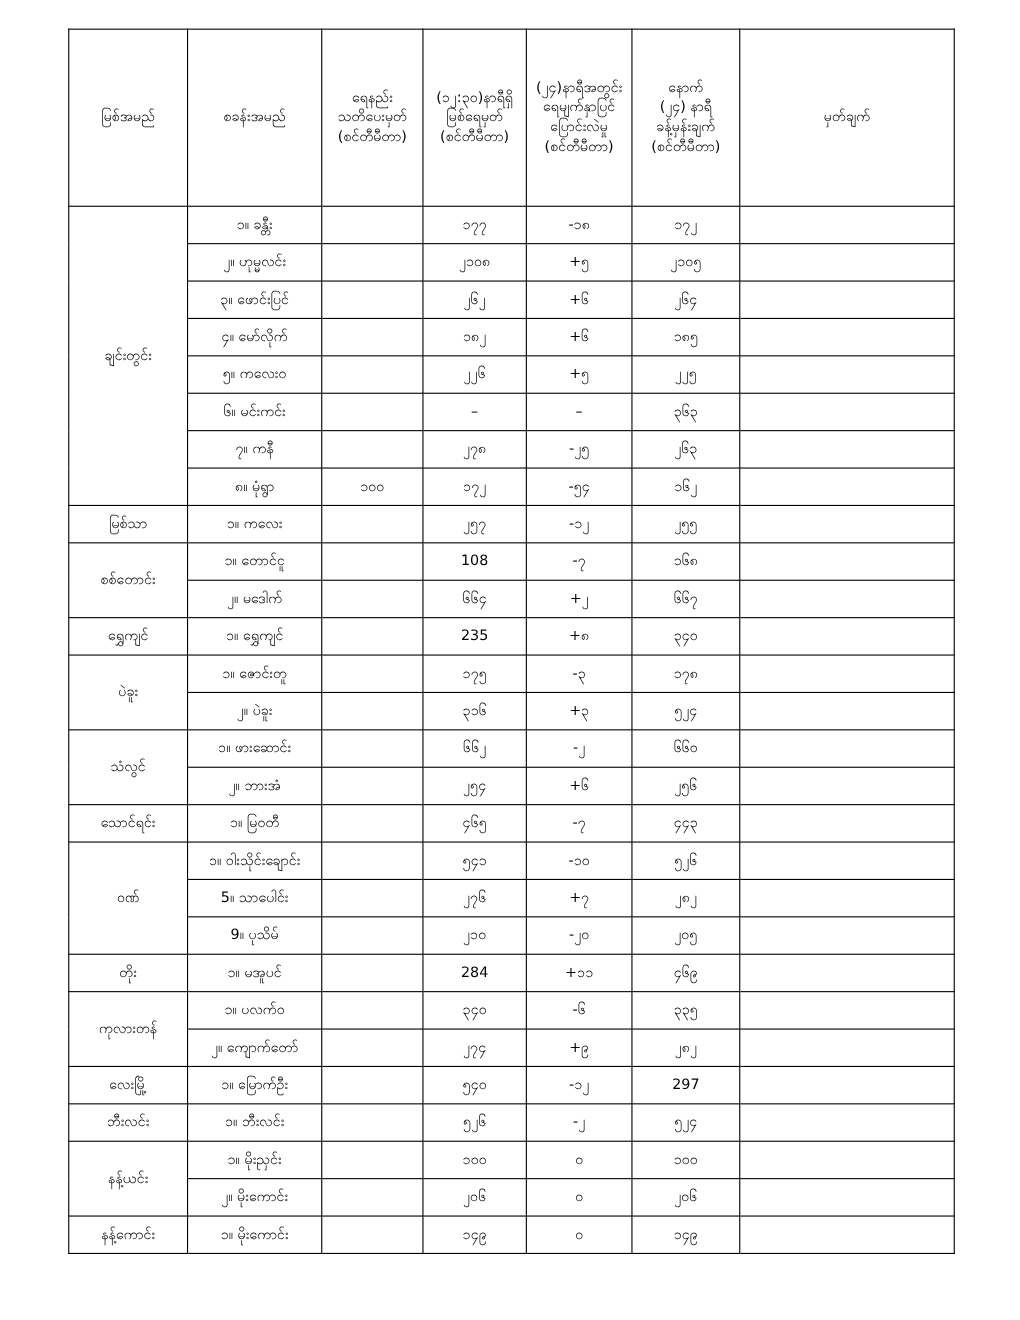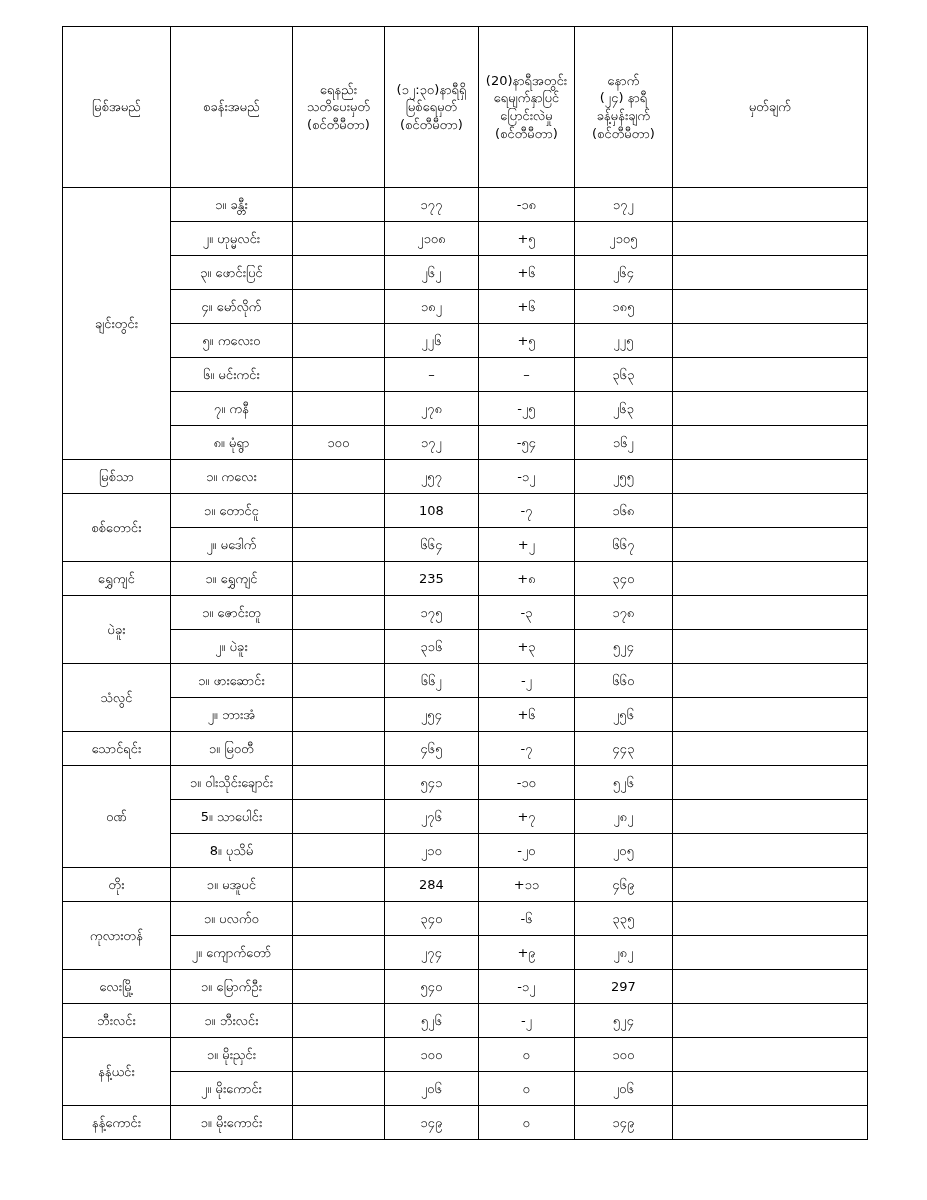--- a/index.html
+++ b/index.html
@@ -108,21 +108,21 @@
           </th>
         <th>
             <span class="hdr">
               <span>(၁၂:၃၀)နာရီရှိ</span>
               <span>မြစ်ရေမှတ်</span>
               <span>(စင်တီမီတာ)</span>
             </span>
           </th>
         <th>
             <span class="hdr">
-              <span>(20)နာရီအတွင်း</span>
+              <span>(၂၄)နာရီအတွင်း</span>
               <span>ရေမျက်နှာပြင်</span>
               <span>ပြောင်းလဲမှု</span>
               <span>(စင်တီမီတာ)</span>
             </span>
           </th>
         <th>
             <span class="hdr">
               <span>နောက်</span>
               <span>(၂၄) နာရီ</span>
               <span>ခန့်မှန်းချက်</span>
@@ -291,21 +291,21 @@
         </tr>
         <tr>
           <td class="station">5။ သာပေါင်း</td>
           <td class="num"></td>
           <td class="num">၂၇၆</td>
           <td class="num">+၇</td>
           <td class="num">၂၈၂</td>
           <td class="remark"></td>
         </tr>
         <tr>
-          <td class="station">8။ ပုသိမ်</td>
+          <td class="station">9။ ပုသိမ်</td>
           <td class="num"></td>
           <td class="num">၂၁၀</td>
           <td class="num">-၂၀</td>
           <td class="num">၂၀၅</td>
           <td class="remark"></td>
         </tr>
         <tr>
           <td class="river" rowspan="1">တိုး</td>
           <td class="station">၁။ မအူပင်</td>
           <td class="num"></td>

